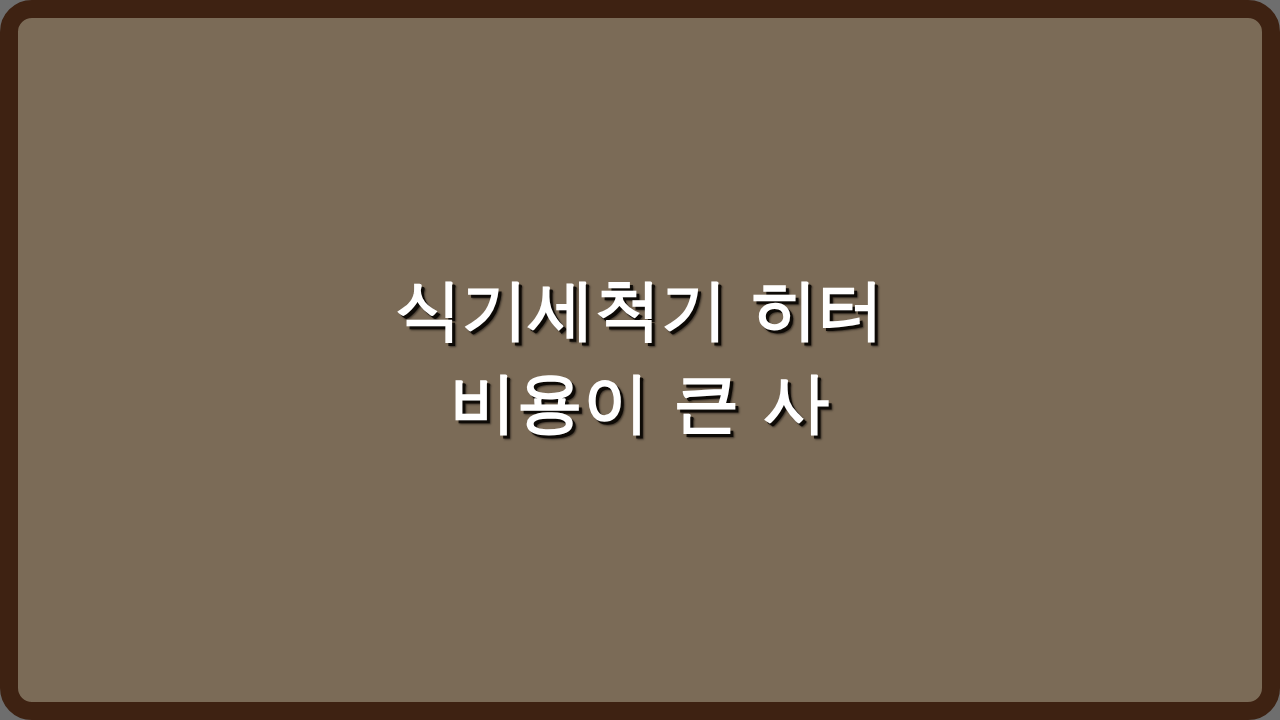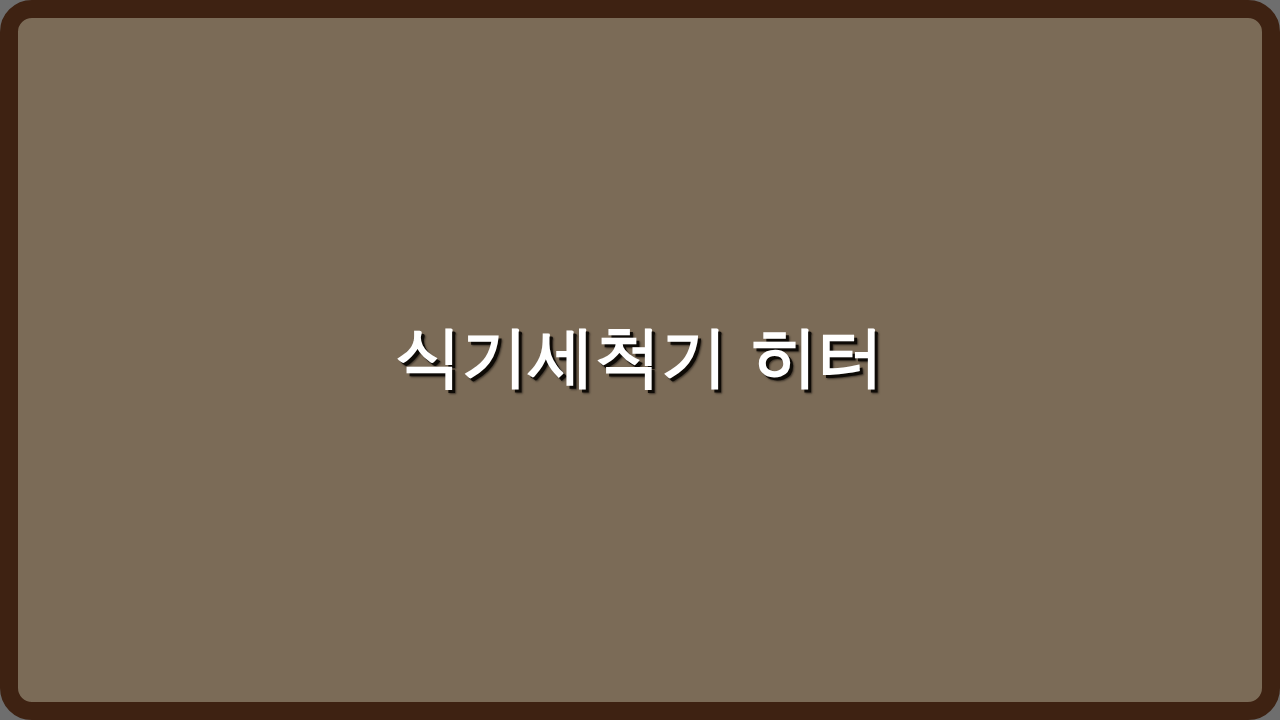--- a/index.html
+++ b/index.html
@@ -67,17 +67,18 @@
 </style>
 </head>
 <body>
 
 <div class="canvas">
 
   <div class="card">
 
     <div class="headline">
       <span class="headline-line">식기세척기 히터</span>
+      <span class="headline-line">비용이 큰 사</span>
     </div>
 
   </div>
 
 </div>
 
 </body></html>

